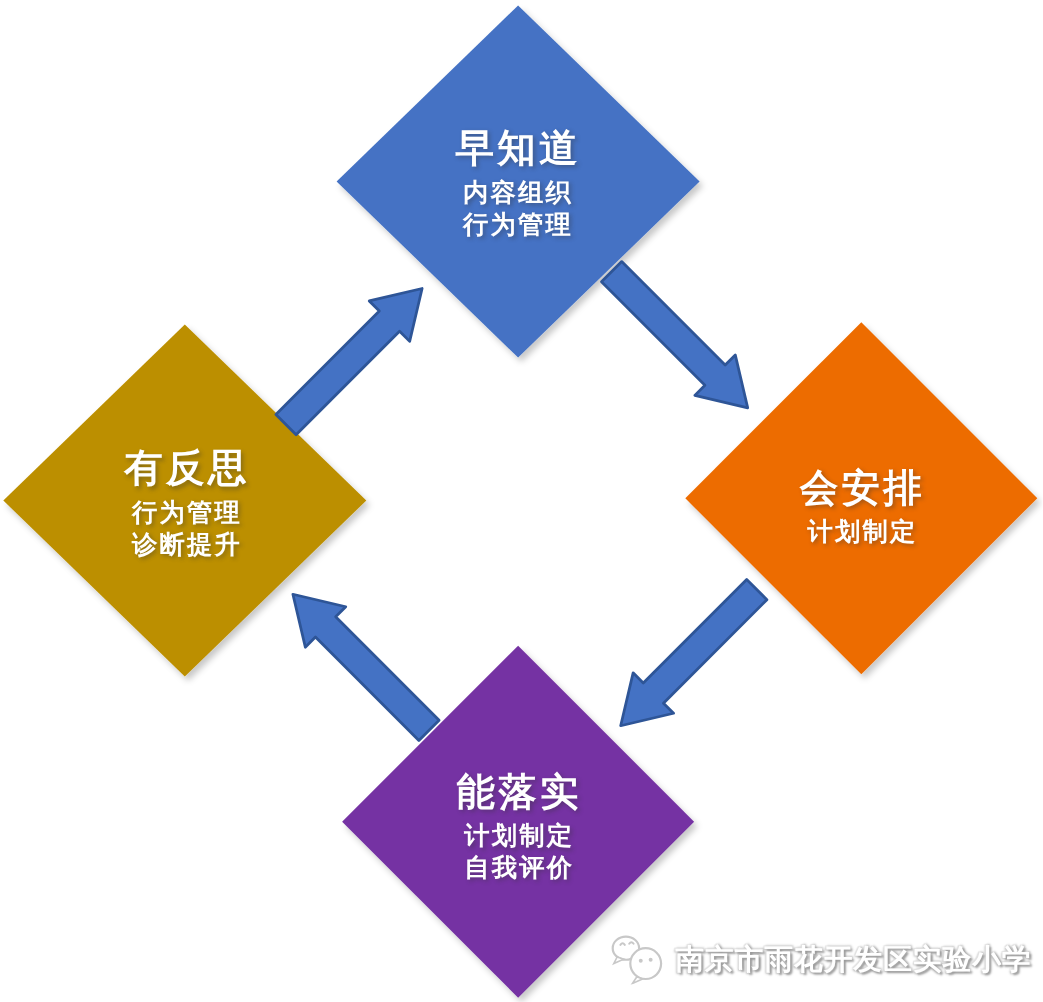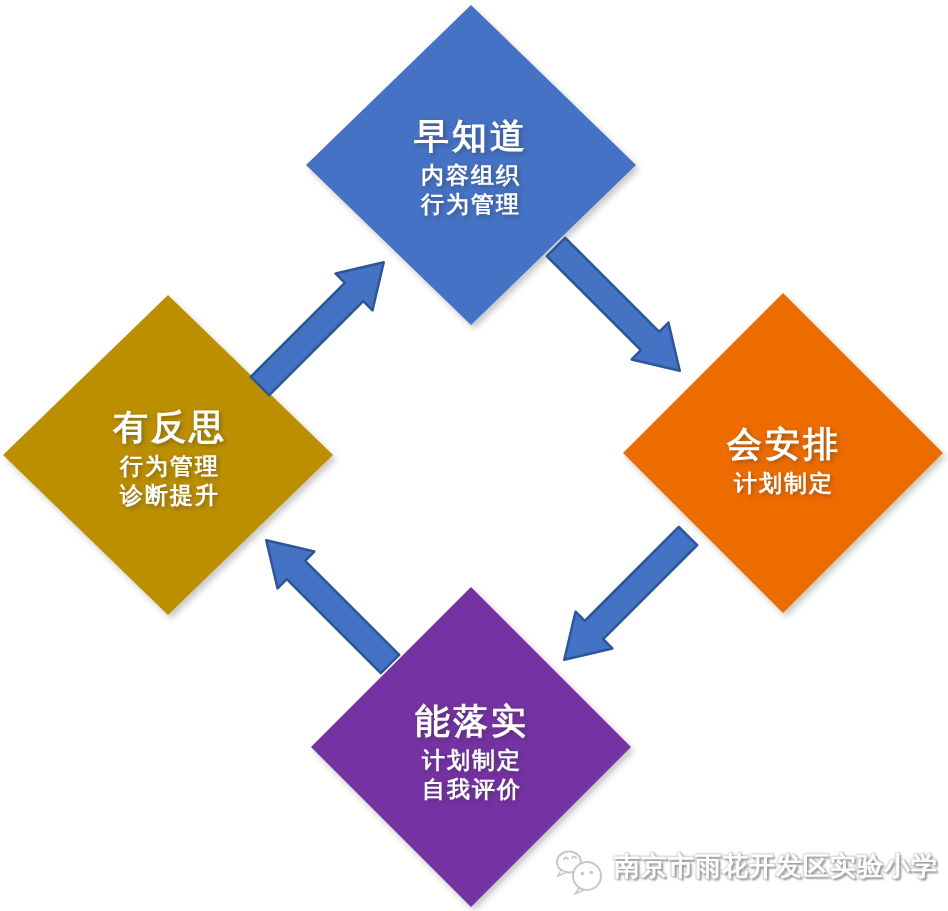--- a/index.html
+++ b/index.html
@@ -39,20 +39,21 @@
   .node-line {
     font-size: 23px;
     letter-spacing: 2px;
     line-height: 1.25;
   }
   .watermark {
     position: absolute;
     right: 10px;
     bottom: 16px;
     display: flex;
+    align-items: center;
     gap: 6px;
   }
   .wm-text {
     font-size: 26px;
     font-weight: bold;
     letter-spacing: 1px;
     color: #ffffff;
     text-shadow:
       2px 2px 2px #9a9a9a,
       -1px -1px 1px #e2e2e2,

